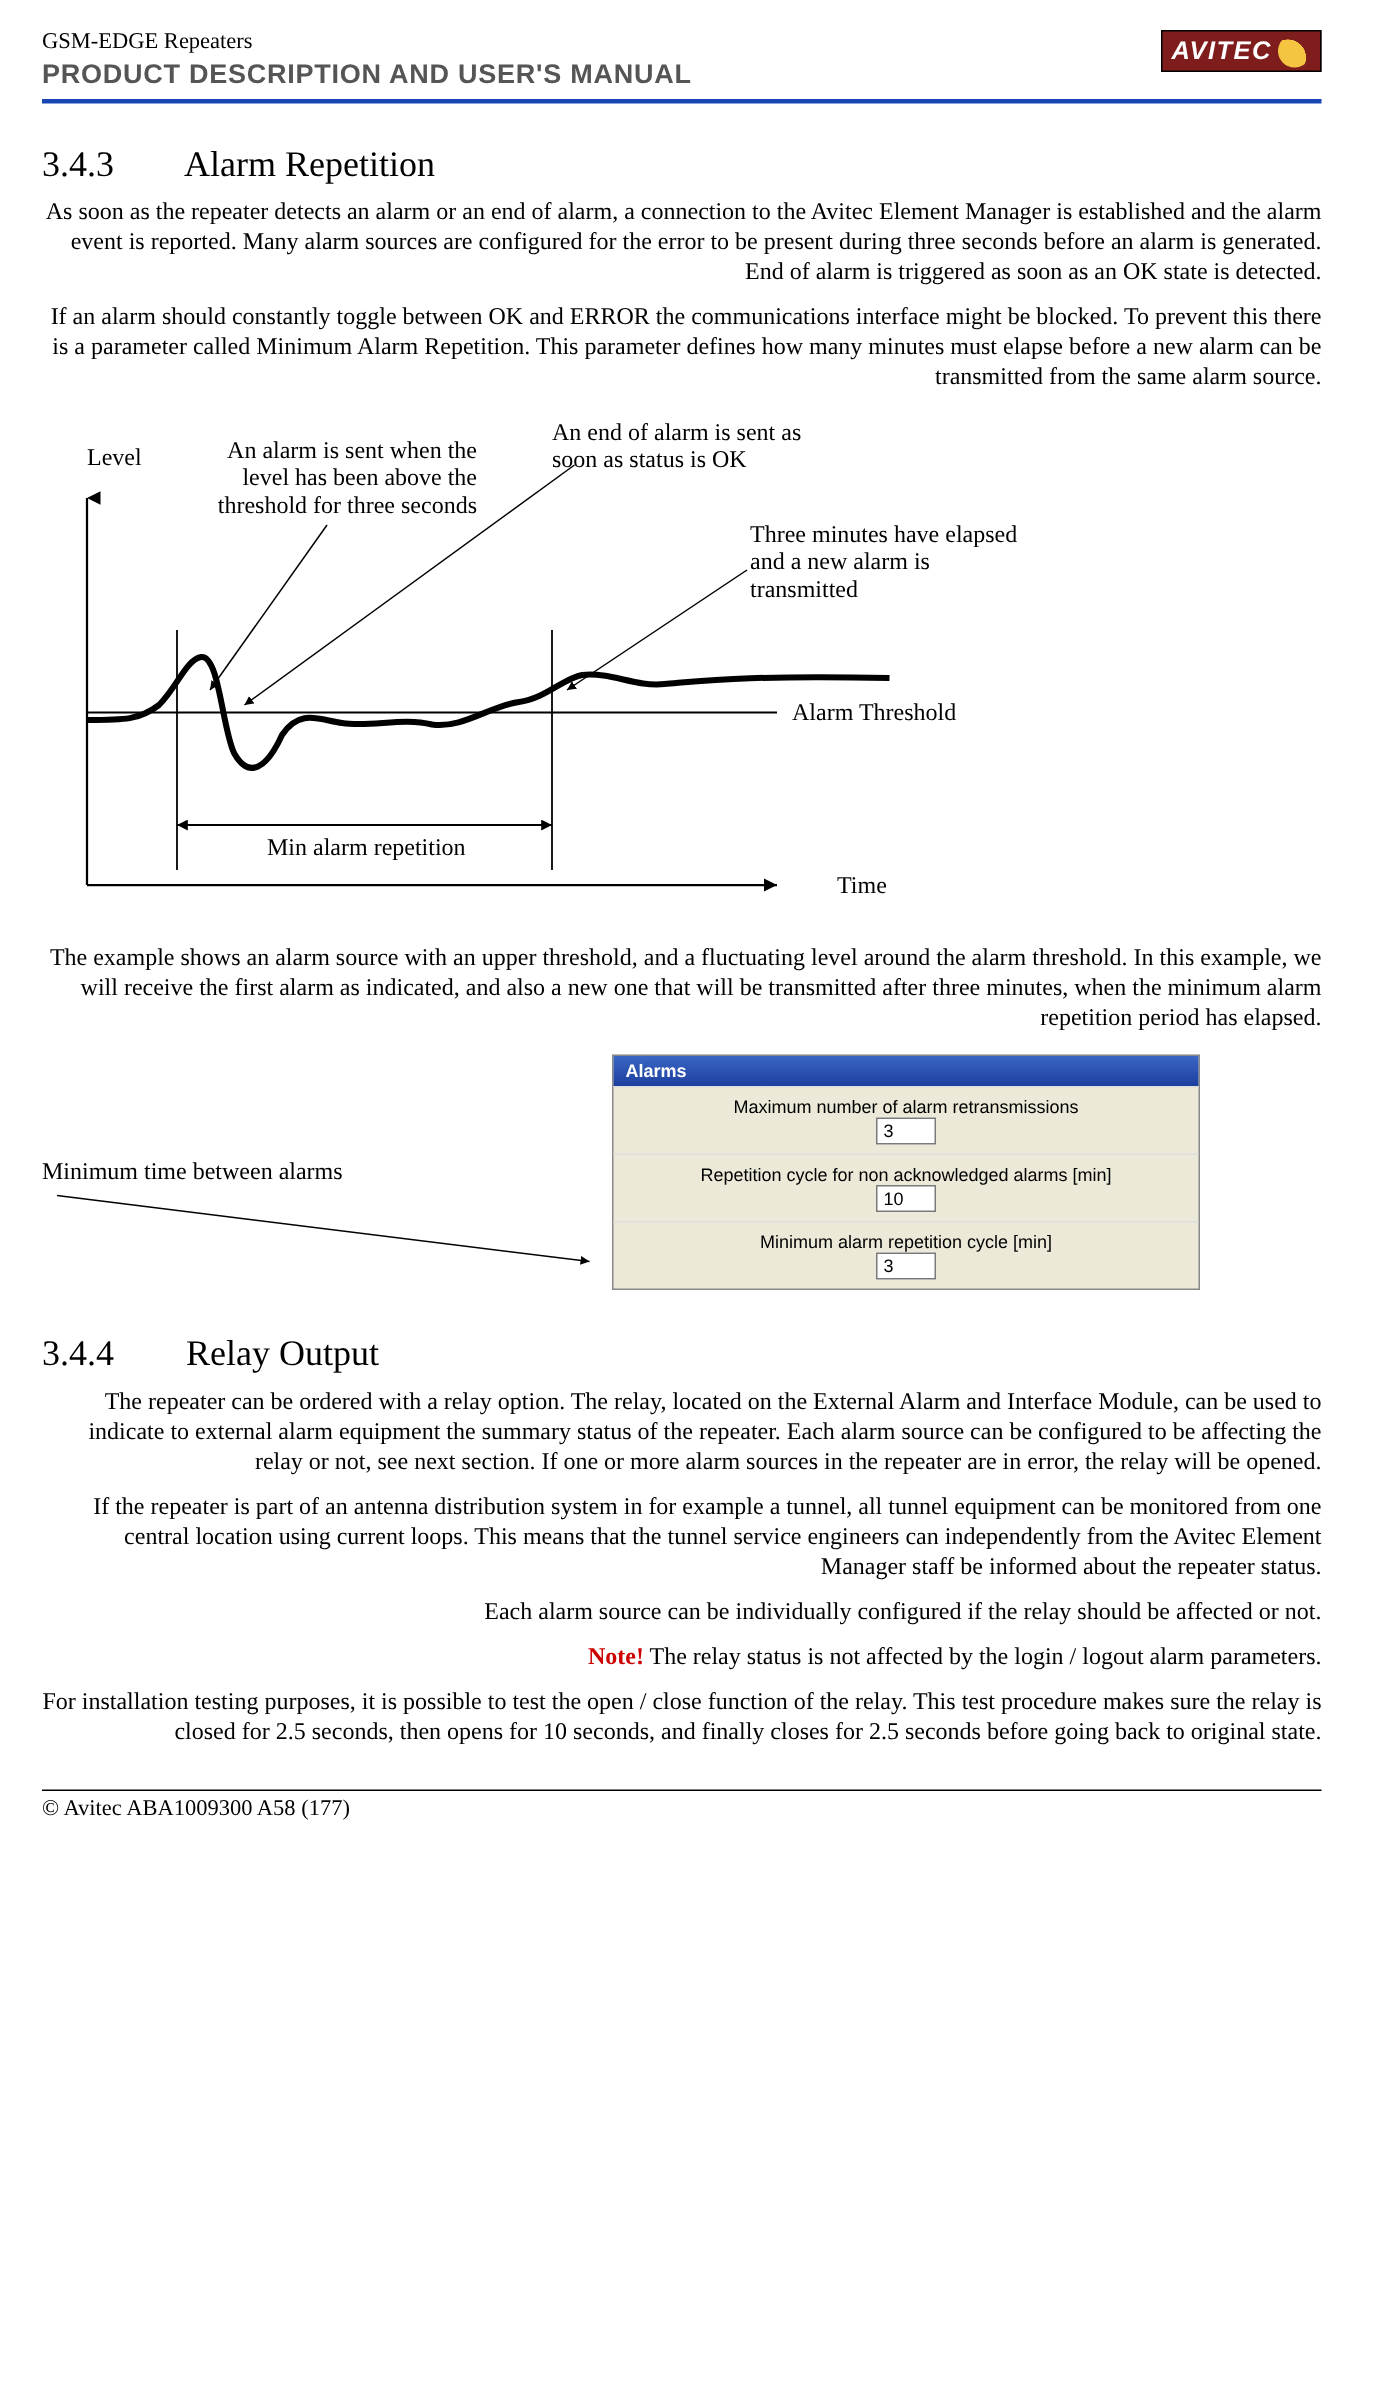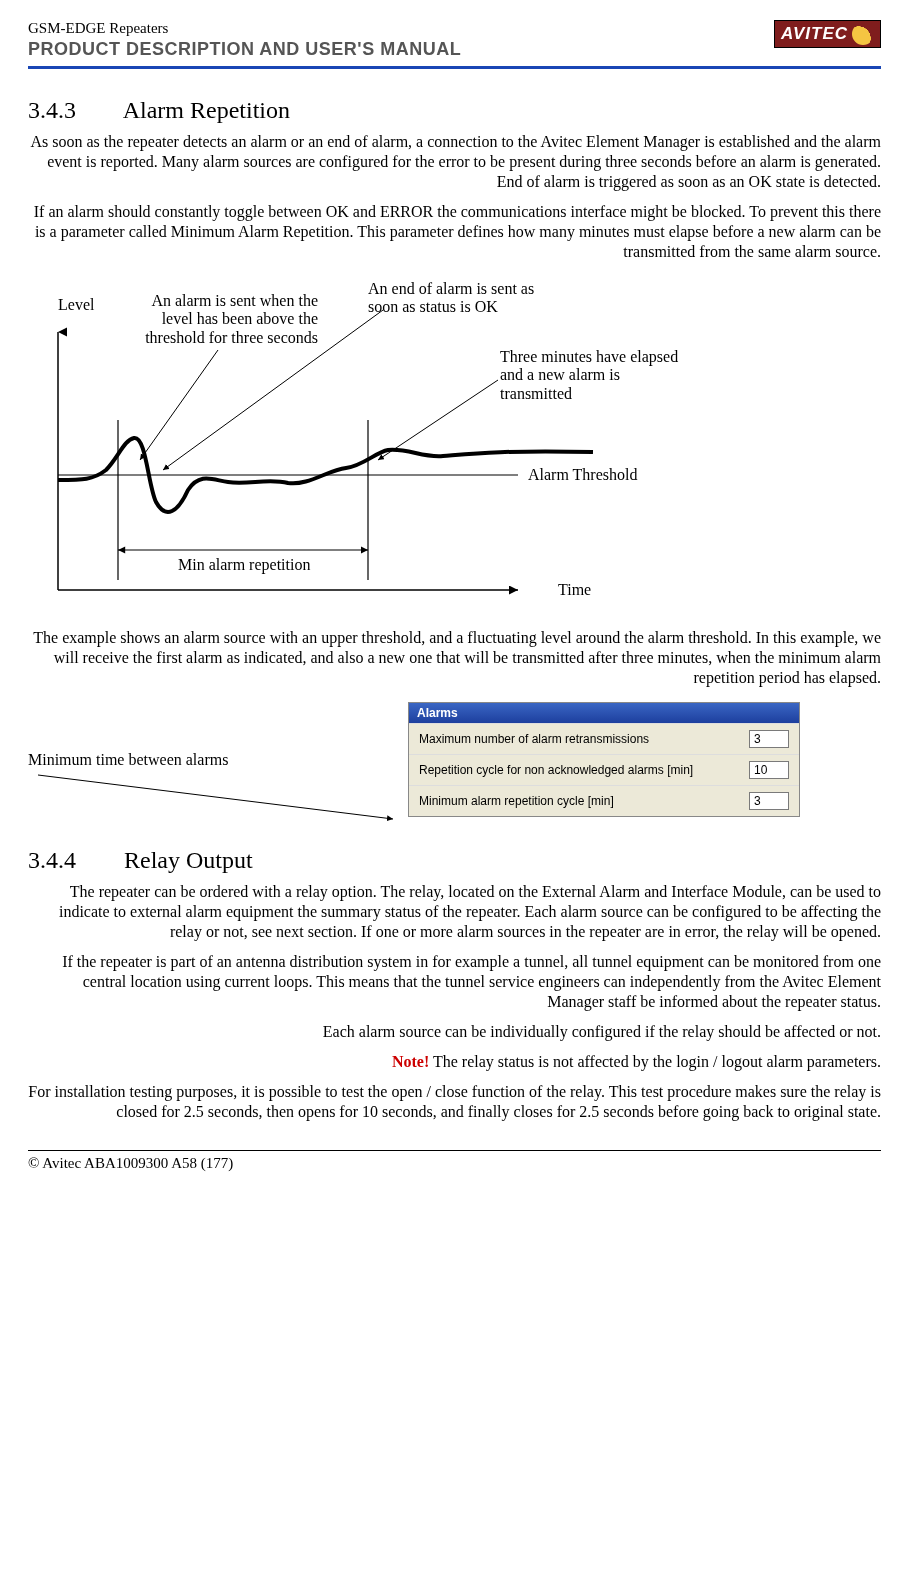--- a/index.html
+++ b/index.html
@@ -121,24 +121,24 @@
   }
   .alarm-title {
     background: linear-gradient(#3a66c4, #1d3f9e);
     color: #fff;
     font-weight: bold;
     padding: 3px 8px;
     font-size: 12px;
   }
   .alarm-field {
     display: flex;
-    justify-content: space-between;
     align-items: center;
     padding: 6px 10px 6px 10px;
     border-top: 1px solid #ddd;
+    flex-direction: column;
   }
   .alarm-field:first-of-type { border-top: none; }
   .alarm-input {
     background: #fff;
     border: 1px solid #7a7a7a;
     padding: 1px 4px;
     width: 40px;
     text-align: left;
     font-family: Tahoma, Arial, sans-serif;
     font-size: 12px;

